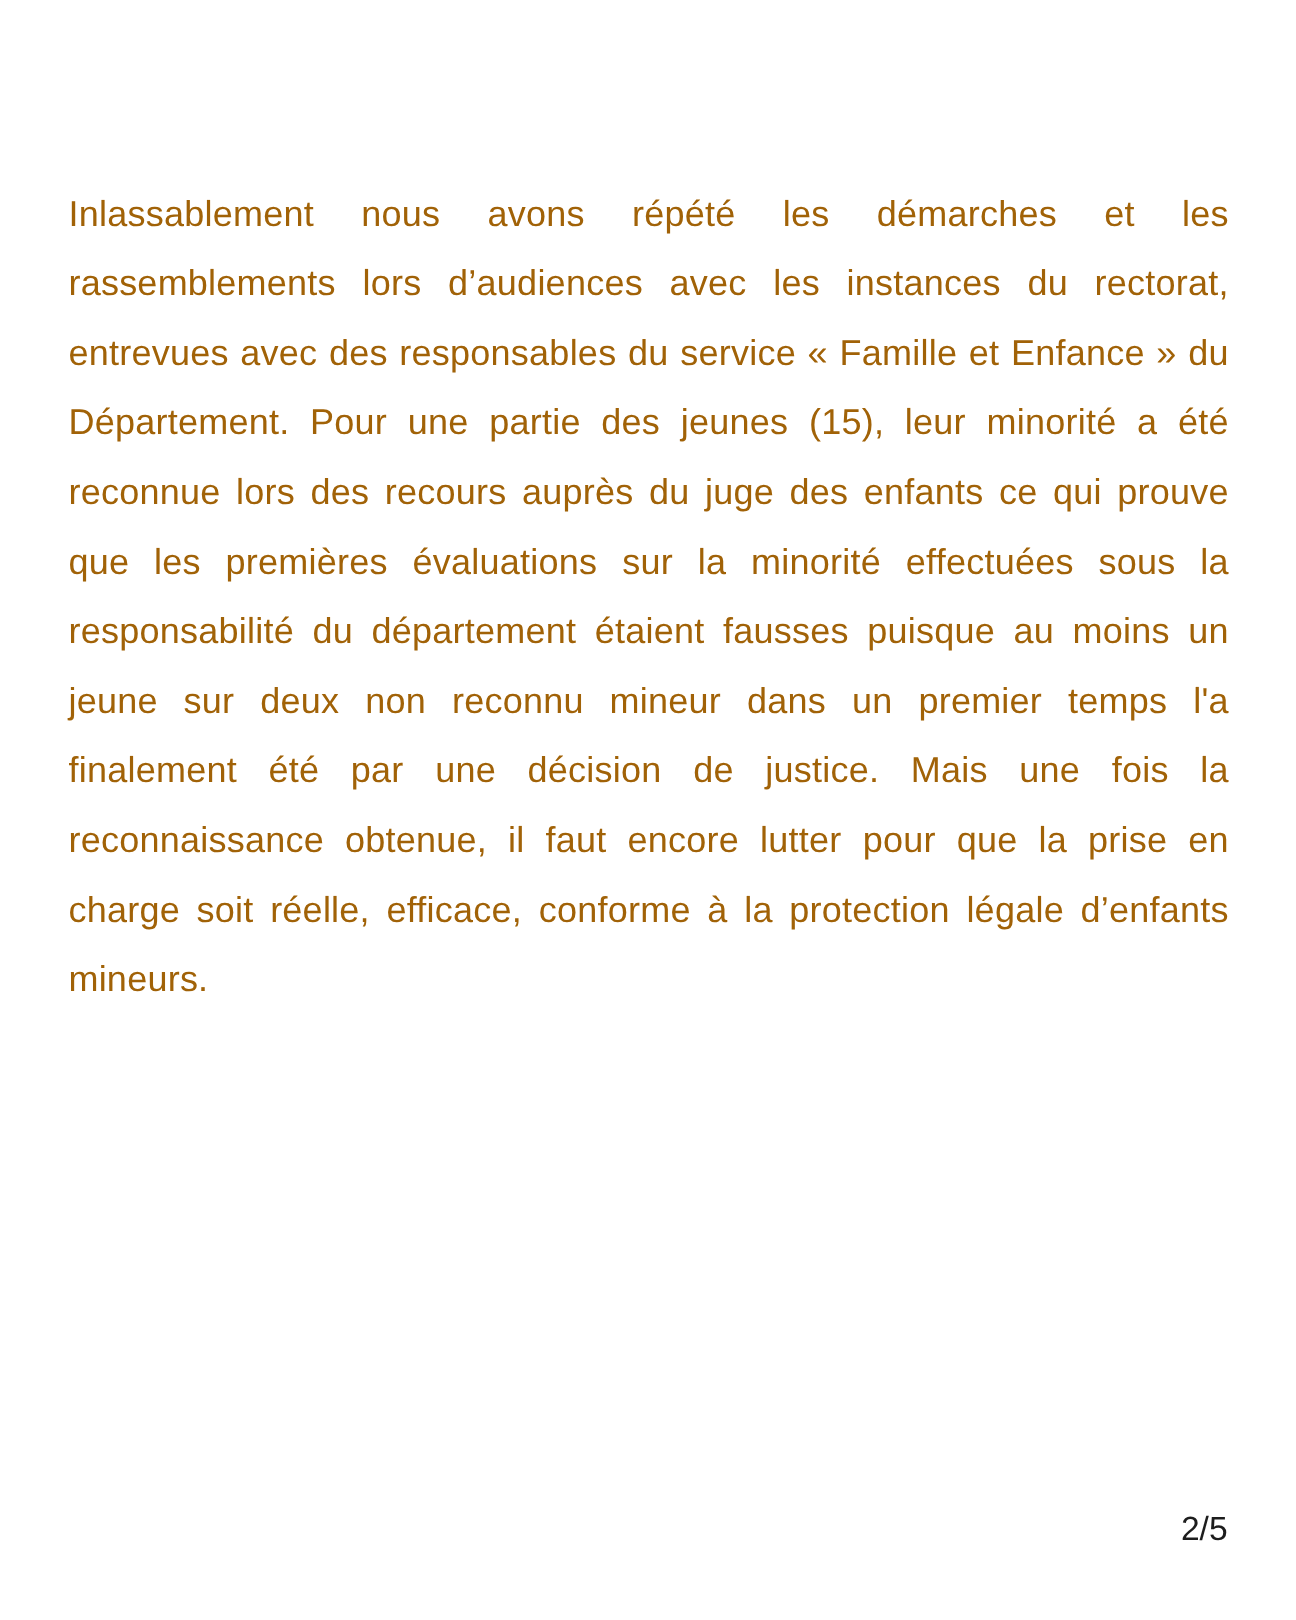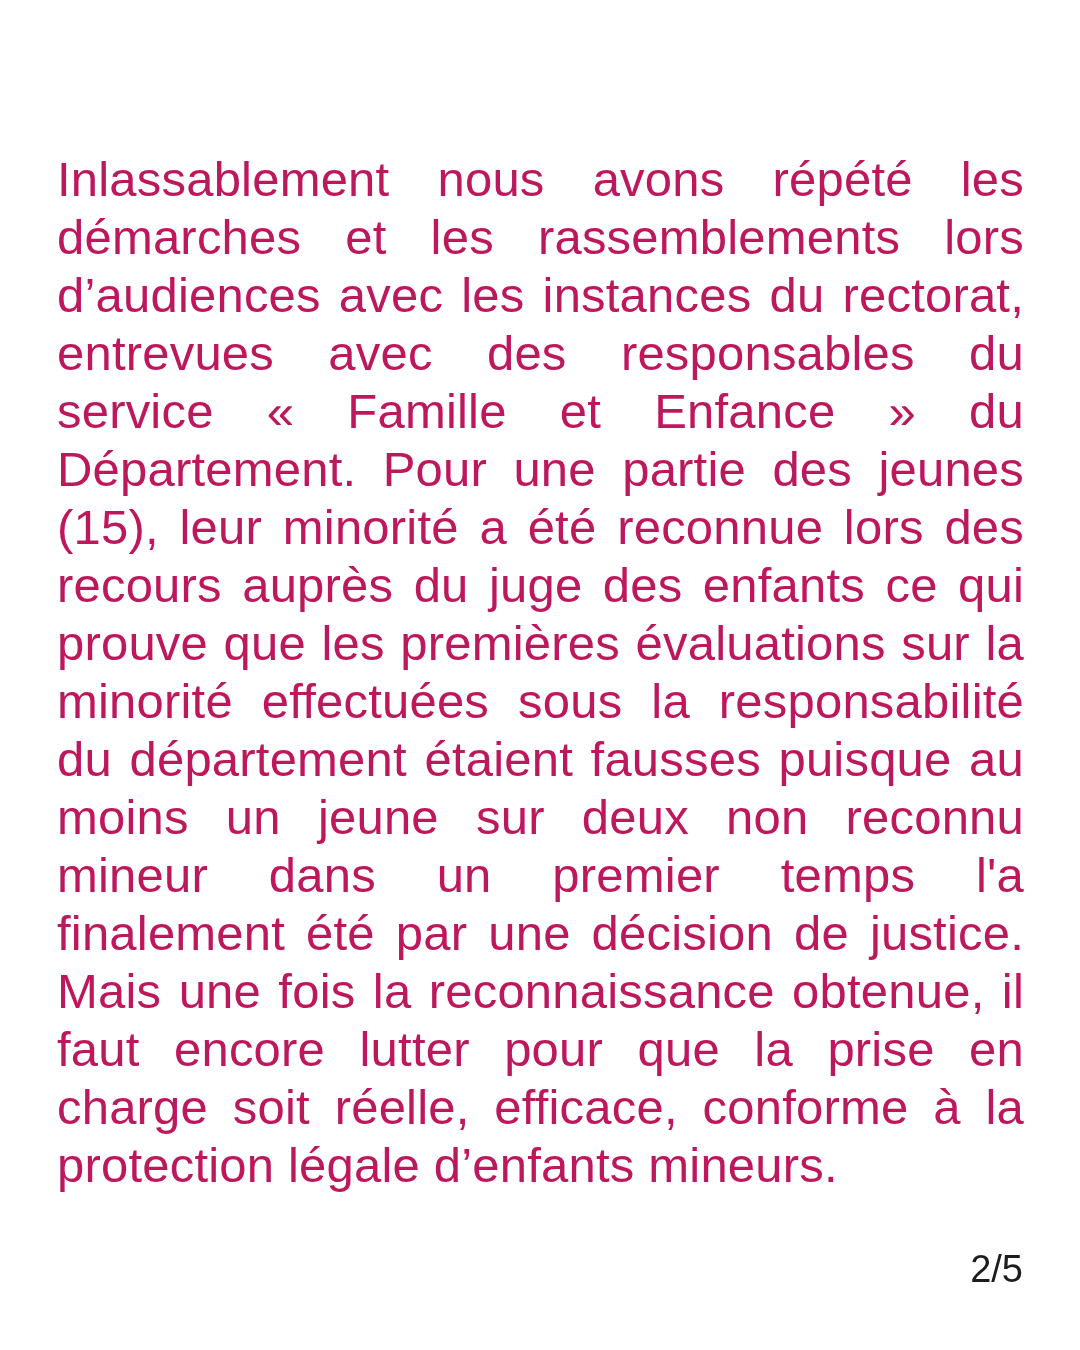--- a/index.html
+++ b/index.html
@@ -13,33 +13,33 @@
     height: 1350px;
     background: #ffffff;
     overflow: hidden;
     font-family: "Liberation Sans", "DejaVu Sans", sans-serif;
   }
   .text-block {
     position: absolute;
     left: 57px;
     right: 56px;
     top: 150px;
-    color: #be185d;
-    font-size: 49px;
+    color: #a16207;
+    font-size: 30px;
     line-height: 58px;
     text-align: justify;
     text-justify: inter-word;
     letter-spacing: 0.2px;
   }
   .page-indicator {
     position: absolute;
     right: 57px;
     bottom: 62px;
     color: #1d1d1d;
-    font-size: 38px;
+    font-size: 28px;
     line-height: 1;
     text-align: right;
   }
 </style>
 </head>
 <body>
 
 <div class="page">
   <div class="text-block">Inlassablement nous avons répété les démarches et les rassemblements lors d’audiences avec les instances du rectorat, entrevues avec des responsables du service « Famille et Enfance » du Département. Pour une partie des jeunes (15), leur minorité a été reconnue lors des recours auprès du juge des enfants ce qui prouve que les premières évaluations sur la minorité effectuées sous la responsabilité du département étaient fausses puisque au moins un jeune sur deux non reconnu mineur dans un premier temps l'a finalement été par une décision de justice. Mais une fois la reconnaissance obtenue, il faut encore lutter pour que la prise en charge soit réelle, efficace, conforme à la protection légale d’enfants mineurs.</div>
   <div class="page-indicator">2/5</div>

